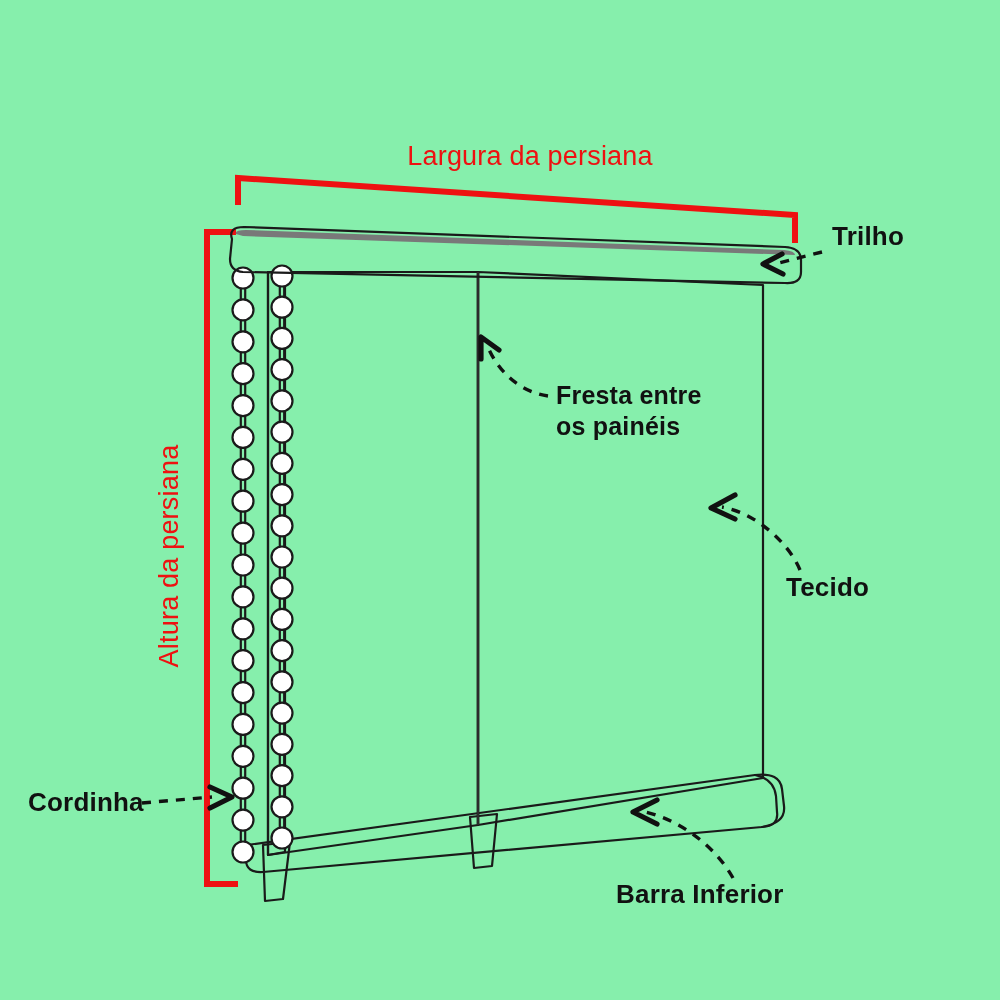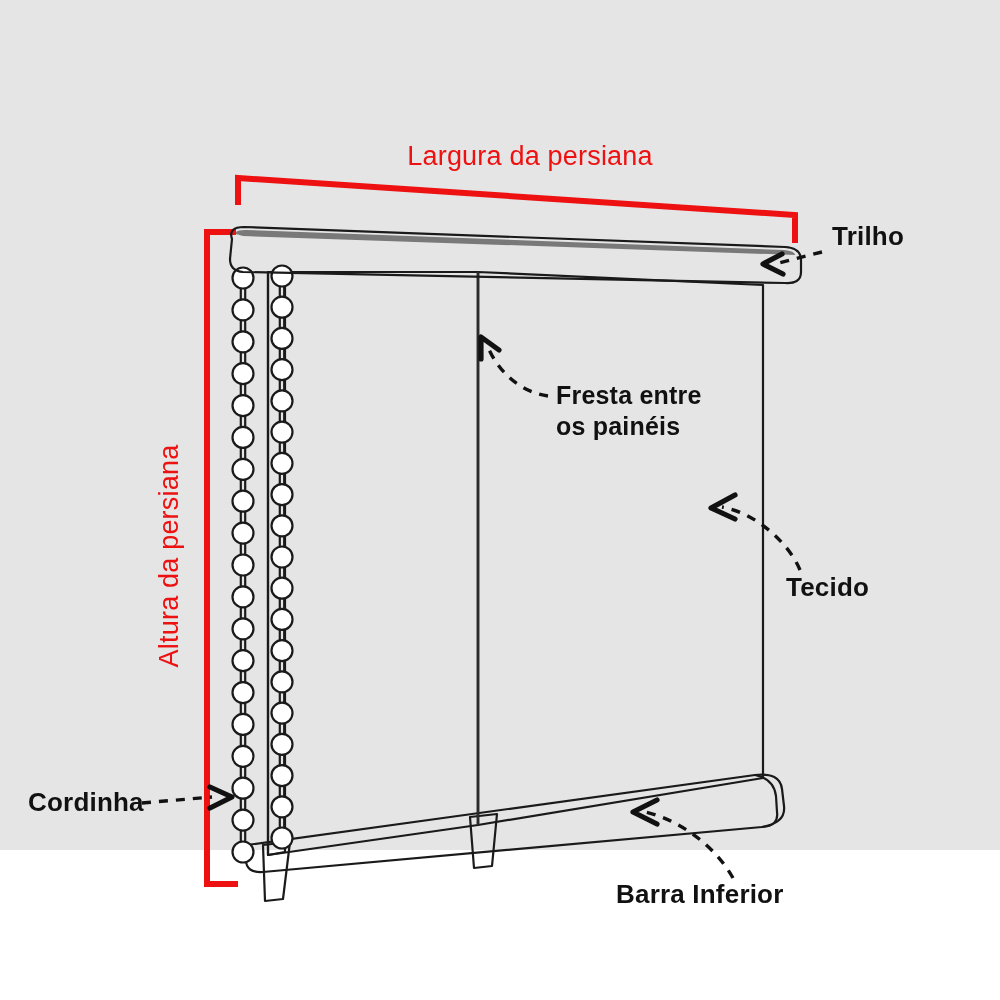--- a/index.html
+++ b/index.html
@@ -9,22 +9,22 @@
   }
   body {
     width: 1000px;
     height: 1000px;
     font-family: "Liberation Sans", sans-serif;
     overflow: hidden;
   }
   #diagram-root {
     position: relative;
     width: 1000px;
-    height: 850px;
-    background: #e5e5e5;
+    height: 1000px;
+    background: #86efac;
   }
   svg.diagram-canvas {
     position: absolute;
     top: 0;
     left: 0;
     width: 1000px;
     height: 1000px;
     display: block;
   }
   .dim-label {

